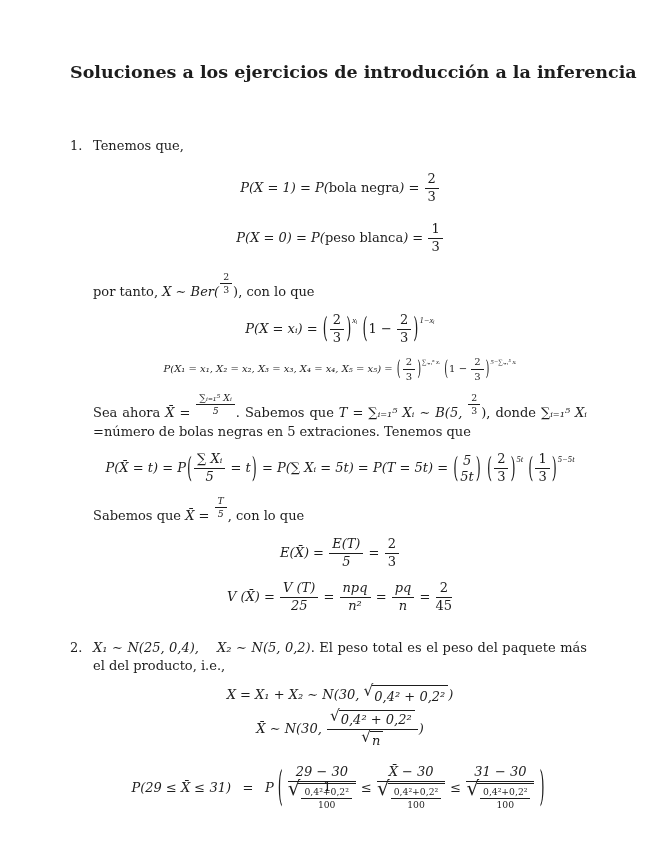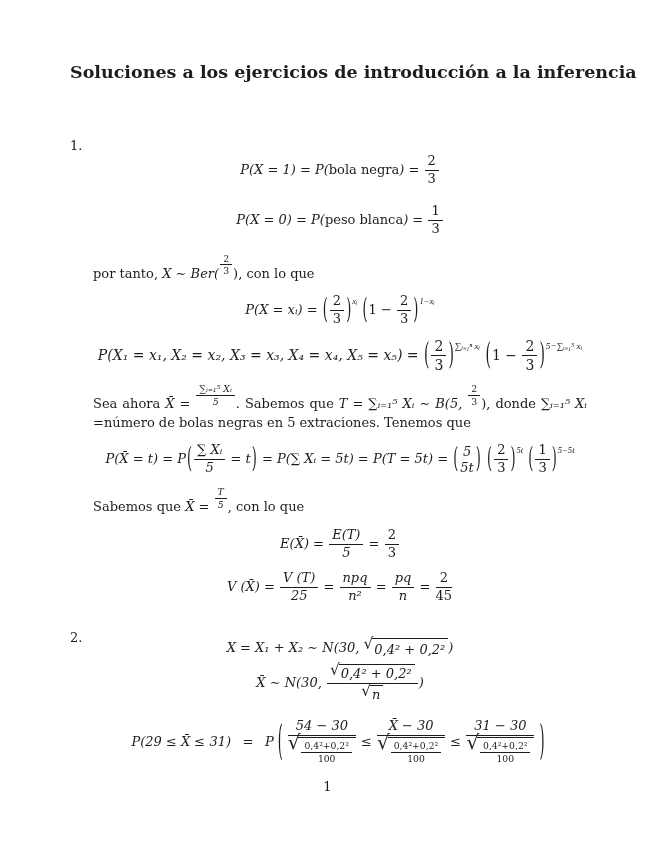--- a/index.html
+++ b/index.html
@@ -50,41 +50,42 @@
 <body>
 
 <div class="page">
 
   <h1 class="title">Soluciones a los ejercicios de introducción a la inferencia</h1>
 
   <div class="item">
     <span class="no">1.</span>
     <div class="ibody">
 
+      <div class="para" style="margin-top:0">Tenemos que,</div>
 
       <div class="deq">
         <div class="eqline">
           <span>P(X = 1) = P(</span><span class="rm">bola negra</span><span>) = </span><span class="frac rm"><span class="fn">2</span><span class="fd">3</span></span>
         </div>
         <div class="eqline">
           <span>P(X = 0) = P(</span><span class="rm">peso blanca</span><span>) = </span><span class="frac rm"><span class="fn">1</span><span class="fd">3</span></span>
         </div>
       </div>
 
       <div class="para">
         <span>por tanto, </span><span class="mi">X ∼ Ber(</span><span class="frac sfr"><span class="fn">2</span><span class="fd">3</span></span><span>), con lo que</span>
       </div>
 
       <div class="deq">
         <span>P(X = xᵢ) = </span><span class="bp">(</span><span class="frac rm"><span class="fn">2</span><span class="fd">3</span></span><span class="bp">)</span><sup class="e">xᵢ</sup>
         <span class="bp">(</span><span class="rm">1 − </span><span class="frac rm"><span class="fn">2</span><span class="fd">3</span></span><span class="bp">)</span><sup class="e">1−xᵢ</sup>
       </div>
 
 
-      <div class="deq" style="font-size:14px">
+      <div class="deq" style="font-size:10px">
         <span>P(X₁ = x₁, X₂ = x₂, X₃ = x₃, X₄ = x₄, X₅ = x₅) = </span><span class="bp">(</span><span class="frac rm"><span class="fn">2</span><span class="fd">3</span></span><span class="bp">)</span><sup class="e">∑ᵢ₌₁ⁿ xᵢ</sup>
         <span class="bp">(</span><span class="rm">1 − </span><span class="frac rm"><span class="fn">2</span><span class="fd">3</span></span><span class="bp">)</span><sup class="e">5−∑ᵢ₌₁⁵ xᵢ</sup>
       </div>
 
       <div class="para">
         <span>Sea ahora </span><span class="mi">X̄ = </span><span class="frac sfr mi"><span class="fn">∑ᵢ₌₁⁵ Xᵢ</span><span class="fd">5</span></span><span>. Sabemos que </span><span class="mi">T = ∑ᵢ₌₁⁵ Xᵢ ∼ B(5, </span><span class="frac sfr"><span class="fn">2</span><span class="fd">3</span></span><span>), donde </span><span class="mi">∑ᵢ₌₁⁵ Xᵢ =</span><span class="em">número de bolas negras en 5 extraciones</span><span>. Tenemos que</span>
       </div>
 
       <div class="deq" style="font-size:13px">
         <span>P(X̄ = t) = P</span><span class="bp">(</span><span class="frac"><span class="fn">∑ Xᵢ</span><span class="fd">5</span></span><span> = t</span><span class="bp">)</span><span> = P(∑ Xᵢ = 5t) = P(T = 5t) = </span><span class="binom">
@@ -111,20 +112,23 @@
         <span>V (X̄) = </span><span class="frac"><span class="fn">V (T)</span><span class="fd">25</span></span><span> = </span><span class="frac"><span class="fn">npq</span><span class="fd">n²</span></span><span> = </span><span class="frac"><span class="fn">pq</span><span class="fd">n</span></span><span> = </span><span class="frac rm"><span class="fn">2</span><span class="fd">45</span></span>
       </div>
 
     </div>
   </div>
 
   <div class="item">
     <span class="no">2.</span>
     <div class="ibody">
 
+      <div class="para" style="margin-top:0">
+        <span class="mi">X₁ ∼ N(25, 0,4),&nbsp;&nbsp;&nbsp;&nbsp;X₂ ∼ N(5, 0,2)</span><span>. El peso total es el peso del paquete más el del producto, i.e.,</span>
+      </div>
 
       <div class="deq" style="margin:9px 0 4px">
         <span>X = X₁ + X₂ ∼ N(30, </span><span class="sqrt sqrt-std">
             <span class="rt">√</span>
             <span class="rb">0,4² + 0,2²</span>
           </span><span>)</span>
       </div>
 
       <div class="deq" style="margin:4px 0 9px">
         <span>X̄ ∼ N(30, </span><span class="frac"><span class="fn"><span class="sqrt sqrt-std">
@@ -134,21 +138,21 @@
                 <span class="rt">√</span>
                 <span class="rb">n</span>
               </span></span></span><span>)</span>
       </div>
 
 
       <div class="deq eqalign" style="margin-top:16px">
         <span>P(29 ≤ X̄ ≤ 31)</span>
         <span class="relcol rm">=</span>
         <span>
-          <span>P</span><span class="bp3">(</span><span class="frac"><span class="fn">54 − 30</span><span class="fd d9"><span class="sqrt sq-deep">
+          <span>P</span><span class="bp3">(</span><span class="frac"><span class="fn">29 − 30</span><span class="fd d9"><span class="sqrt sq-deep">
                   <span class="rt">√</span>
                   <span class="rb"><span class="frac rm"><span class="fn">0,4²+0,2²</span><span class="fd">100</span></span></span>
                 </span></span></span>
           <span class="rm">≤</span>
           <span class="frac"><span class="fn">X̄ − 30</span><span class="fd d9"><span class="sqrt sq-deep">
                   <span class="rt">√</span>
                   <span class="rb"><span class="frac rm"><span class="fn">0,4²+0,2²</span><span class="fd">100</span></span></span>
                 </span></span></span>
           <span class="rm">≤</span>
           <span class="frac"><span class="fn">31 − 30</span><span class="fd d9"><span class="sqrt sq-deep">

